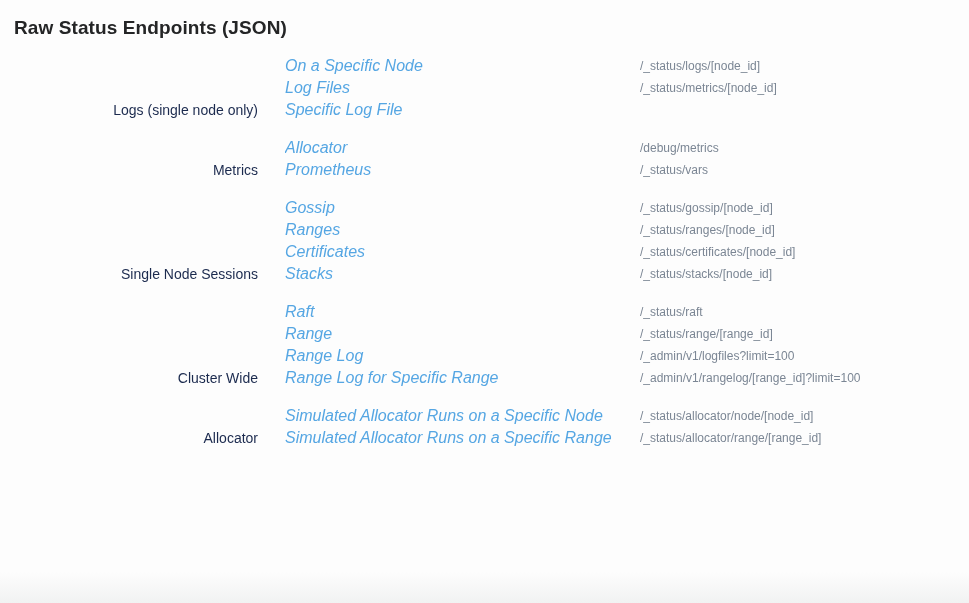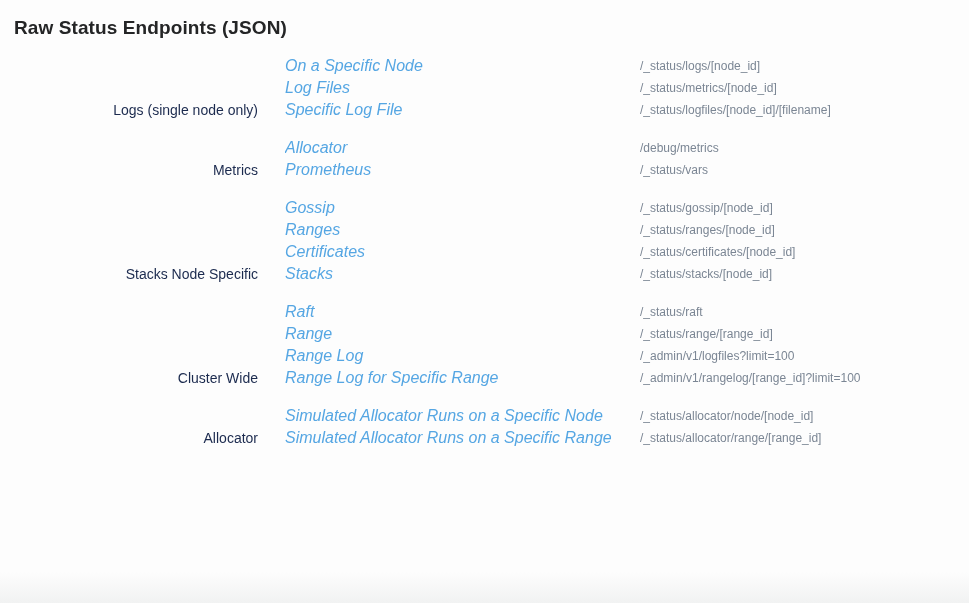--- a/index.html
+++ b/index.html
@@ -67,21 +67,20 @@
     <span class="url">/_status/logs/[node_id]</span>
   </div>
 
   <div class="row">
     <a class="link" href="#">Log Files</a>
     <span class="url">/_status/metrics/[node_id]</span>
   </div>
 
   <div class="row">
     <a class="link" href="#">Specific Log File</a>
-    <span class="url">/_status/logfiles/[node_id]/[filename]</span>
   </div>
 </div>
   </div>
 
   <div class="group">
     <div class="cat">Metrics</div>
     <div class="rows">
   <div class="row">
     <a class="link" href="#">Allocator</a>
     <span class="url">/debug/metrics</span>
@@ -89,21 +88,21 @@
 
   <div class="row">
     <a class="link" href="#">Prometheus</a>
     <span class="url">/_status/vars</span>
   </div>
 </div>
   </div>
 
 
   <div class="group">
-    <div class="cat">Stacks Node Specific</div>
+    <div class="cat">Single Node Sessions</div>
     <div class="rows">
   <div class="row">
     <a class="link" href="#">Gossip</a>
     <span class="url">/_status/gossip/[node_id]</span>
   </div>
 
   <div class="row">
     <a class="link" href="#">Ranges</a>
     <span class="url">/_status/ranges/[node_id]</span>
   </div>

